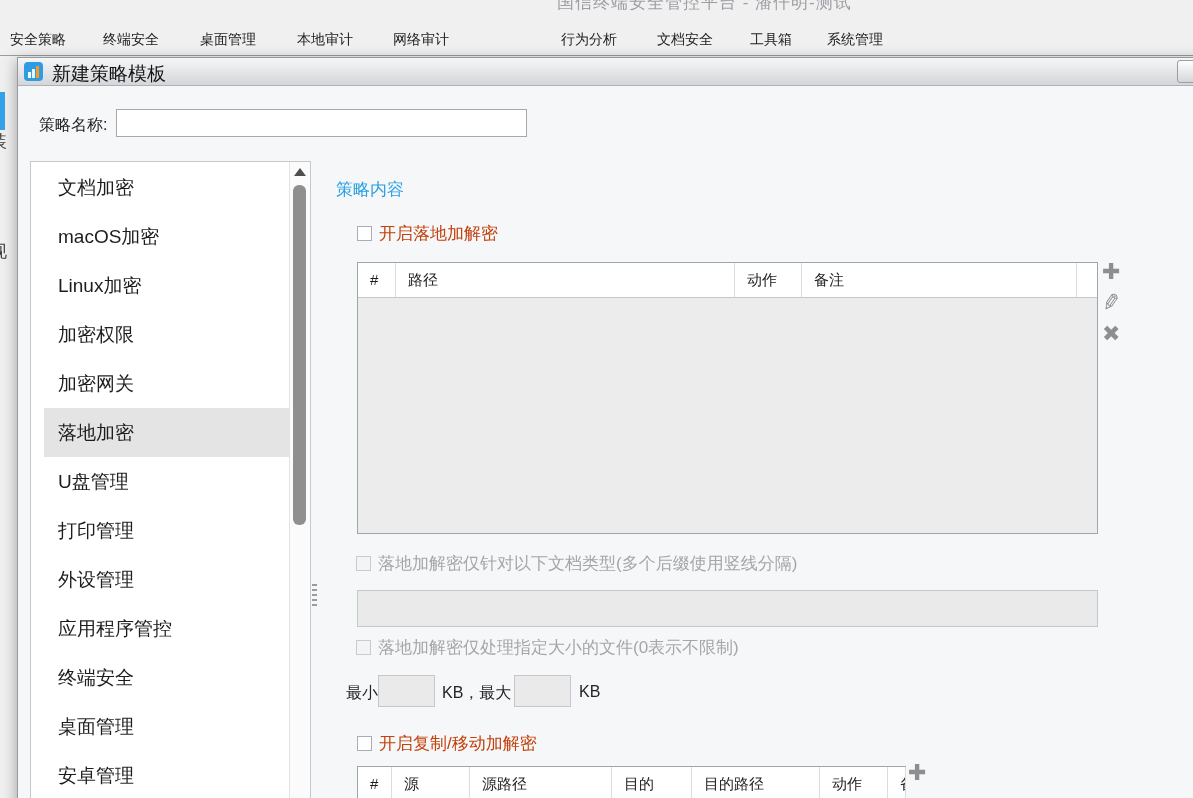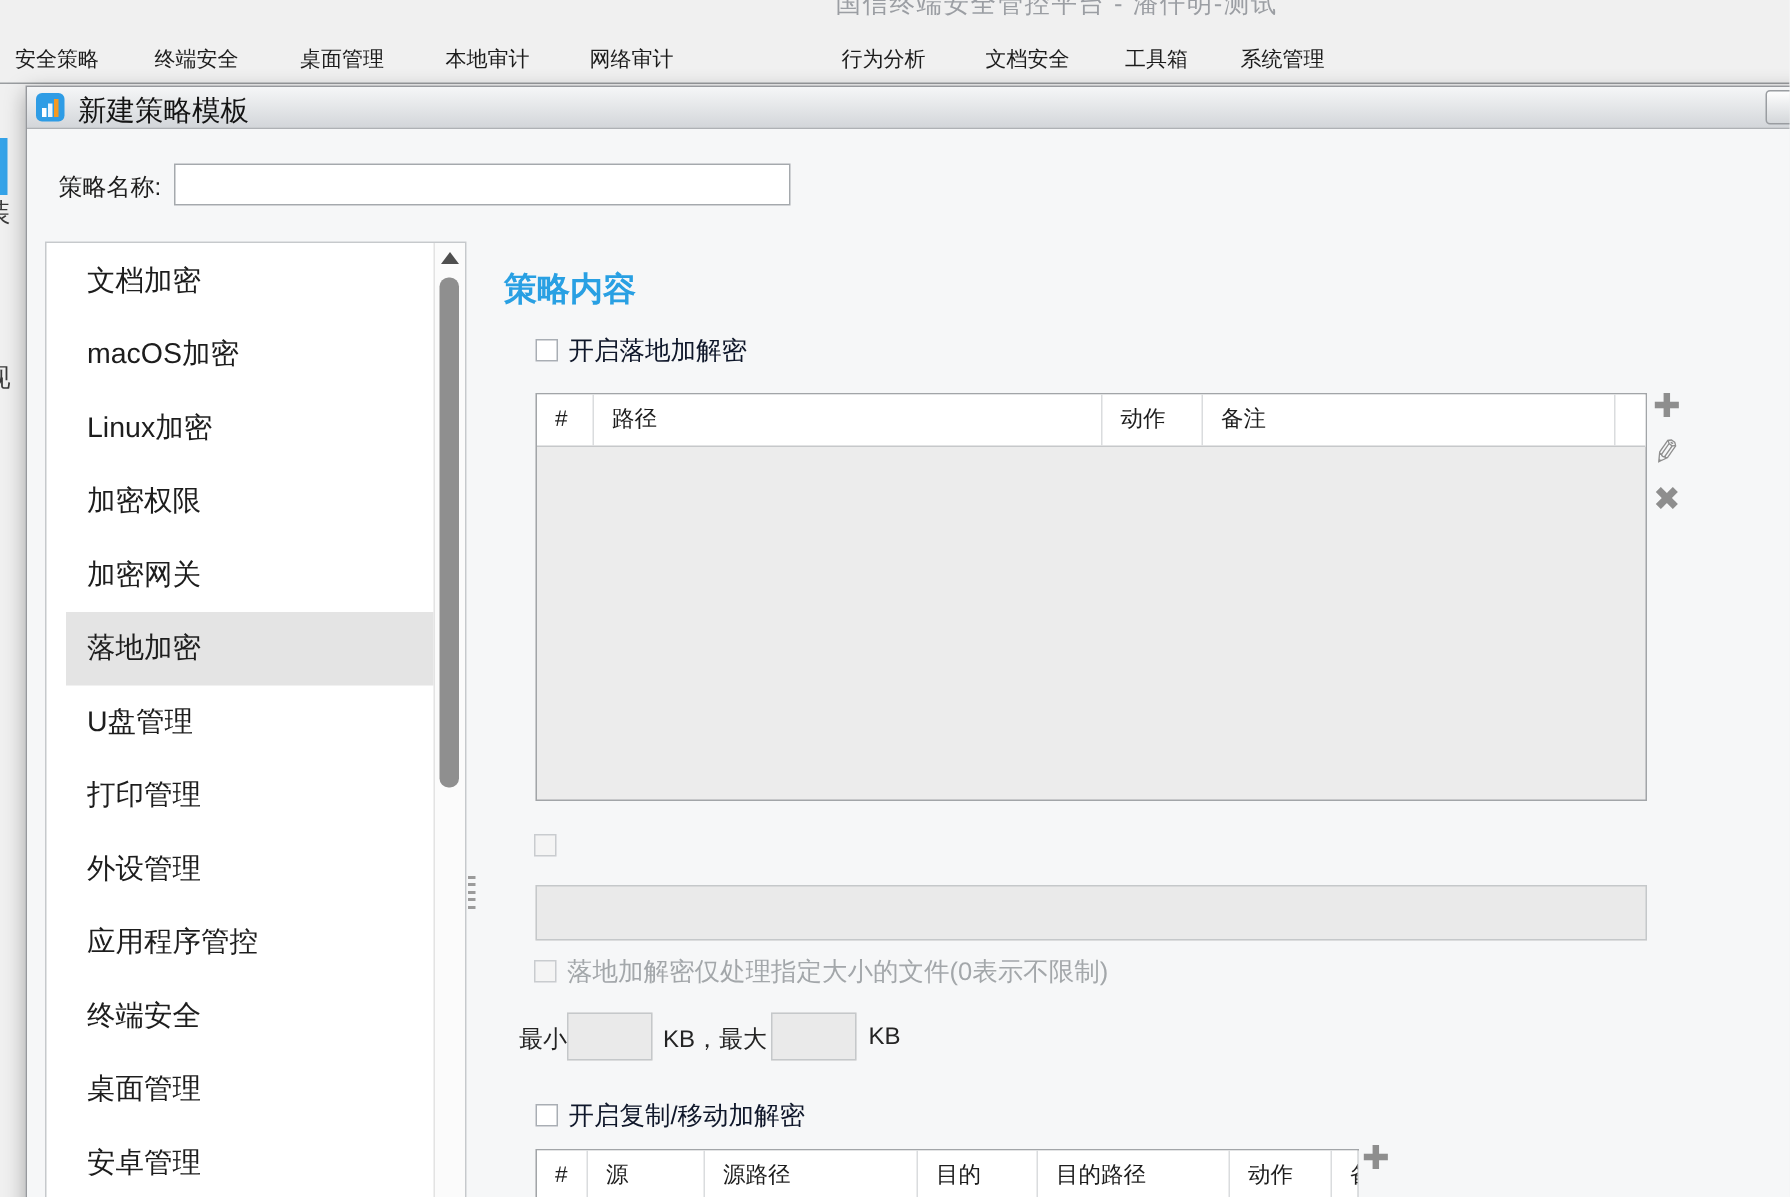--- a/index.html
+++ b/index.html
@@ -68,24 +68,24 @@
   .v-scroll .up{
     position:absolute;left:4px;top:6px;width:0;height:0;
     border-left:6px solid transparent;border-right:6px solid transparent;border-bottom:8px solid #4f4f4f;
   }
   .v-scroll .thumb{position:absolute;left:3px;top:23px;width:13px;height:340px;background:#8f8f8f;border-radius:6px;}
   .splitter{
     position:absolute;left:294px;top:526px;width:5px;height:24px;
     background:repeating-linear-gradient(180deg,#9b9b9b 0 2px,transparent 2px 5px);
   }
   
-  .heading{position:absolute;left:318px;top:120px;font-size:22px;font-weight:bold;color:#29a0e3;}
+  .heading{position:absolute;left:318px;top:120px;font-size:17px;font-weight:normal;color:#29a0e3;}
   .cb{position:absolute;height:26px;display:flex;align-items:center;gap:7px;}
   .cb .box{width:15px;height:15px;background:#fff;border:1px solid #a9aeb4;box-sizing:border-box;flex:none;}
-  .cb .cb-label{font-size:17px;color:#0f172a;white-space:nowrap;}
+  .cb .cb-label{font-size:17px;color:#c2410c;white-space:nowrap;}
   .cb.disabled .box{border-color:#c9cccf;background:#f4f4f4;}
   .cb.disabled .cb-label{color:#a3a7aa;}
   
   .tbl{position:absolute;background:#ececec;border:1px solid #a2a5a8;box-sizing:border-box;}
   .tbl .hdr{display:flex;height:34px;background:#fff;border-bottom:1px solid #c6c8ca;}
   .tbl .hcell{
     height:34px;line-height:34px;padding-left:12px;font-size:15px;color:#1d1d1d;
     border-right:1px solid #dadcde;box-sizing:border-box;overflow:hidden;white-space:nowrap;flex:none;
   }
   .tbl .hcell.fill{flex:1;border-right:none;}
@@ -175,20 +175,21 @@
         <div class="hcell" style="width: 275px;">备注</div>
         <div class="hcell fill"></div>
       </div>
     </div>
   <span class="ticon add" style="left:1084px;top:202px"></span>
   <span class="ticon edit" style="left:1084px;top:233px"></span>
   <span class="ticon del" style="left:1084px;top:264px"></span>
 
   <div class="cb disabled" style="left:338px;top:492px">
     <span class="box"></span>
+    <span class="cb-label">落地加解密仅针对以下文档类型(多个后缀使用竖线分隔)</span>
   </div>
   <input class="dis-input" style="left: 339px; top: 532px; width: 741px; height: 37px;" disabled="" value="">
 
   <div class="cb disabled" style="left:338px;top:576px">
     <span class="box"></span>
     <span class="cb-label">落地加解密仅处理指定大小的文件(0表示不限制)</span>
   </div>
 
   <span class="size-label" style="left:328px;top:625px">最小</span>
   <input class="dis-input" style="left: 360px; top: 617px; width: 57px; height: 32px;" disabled="" value="">

